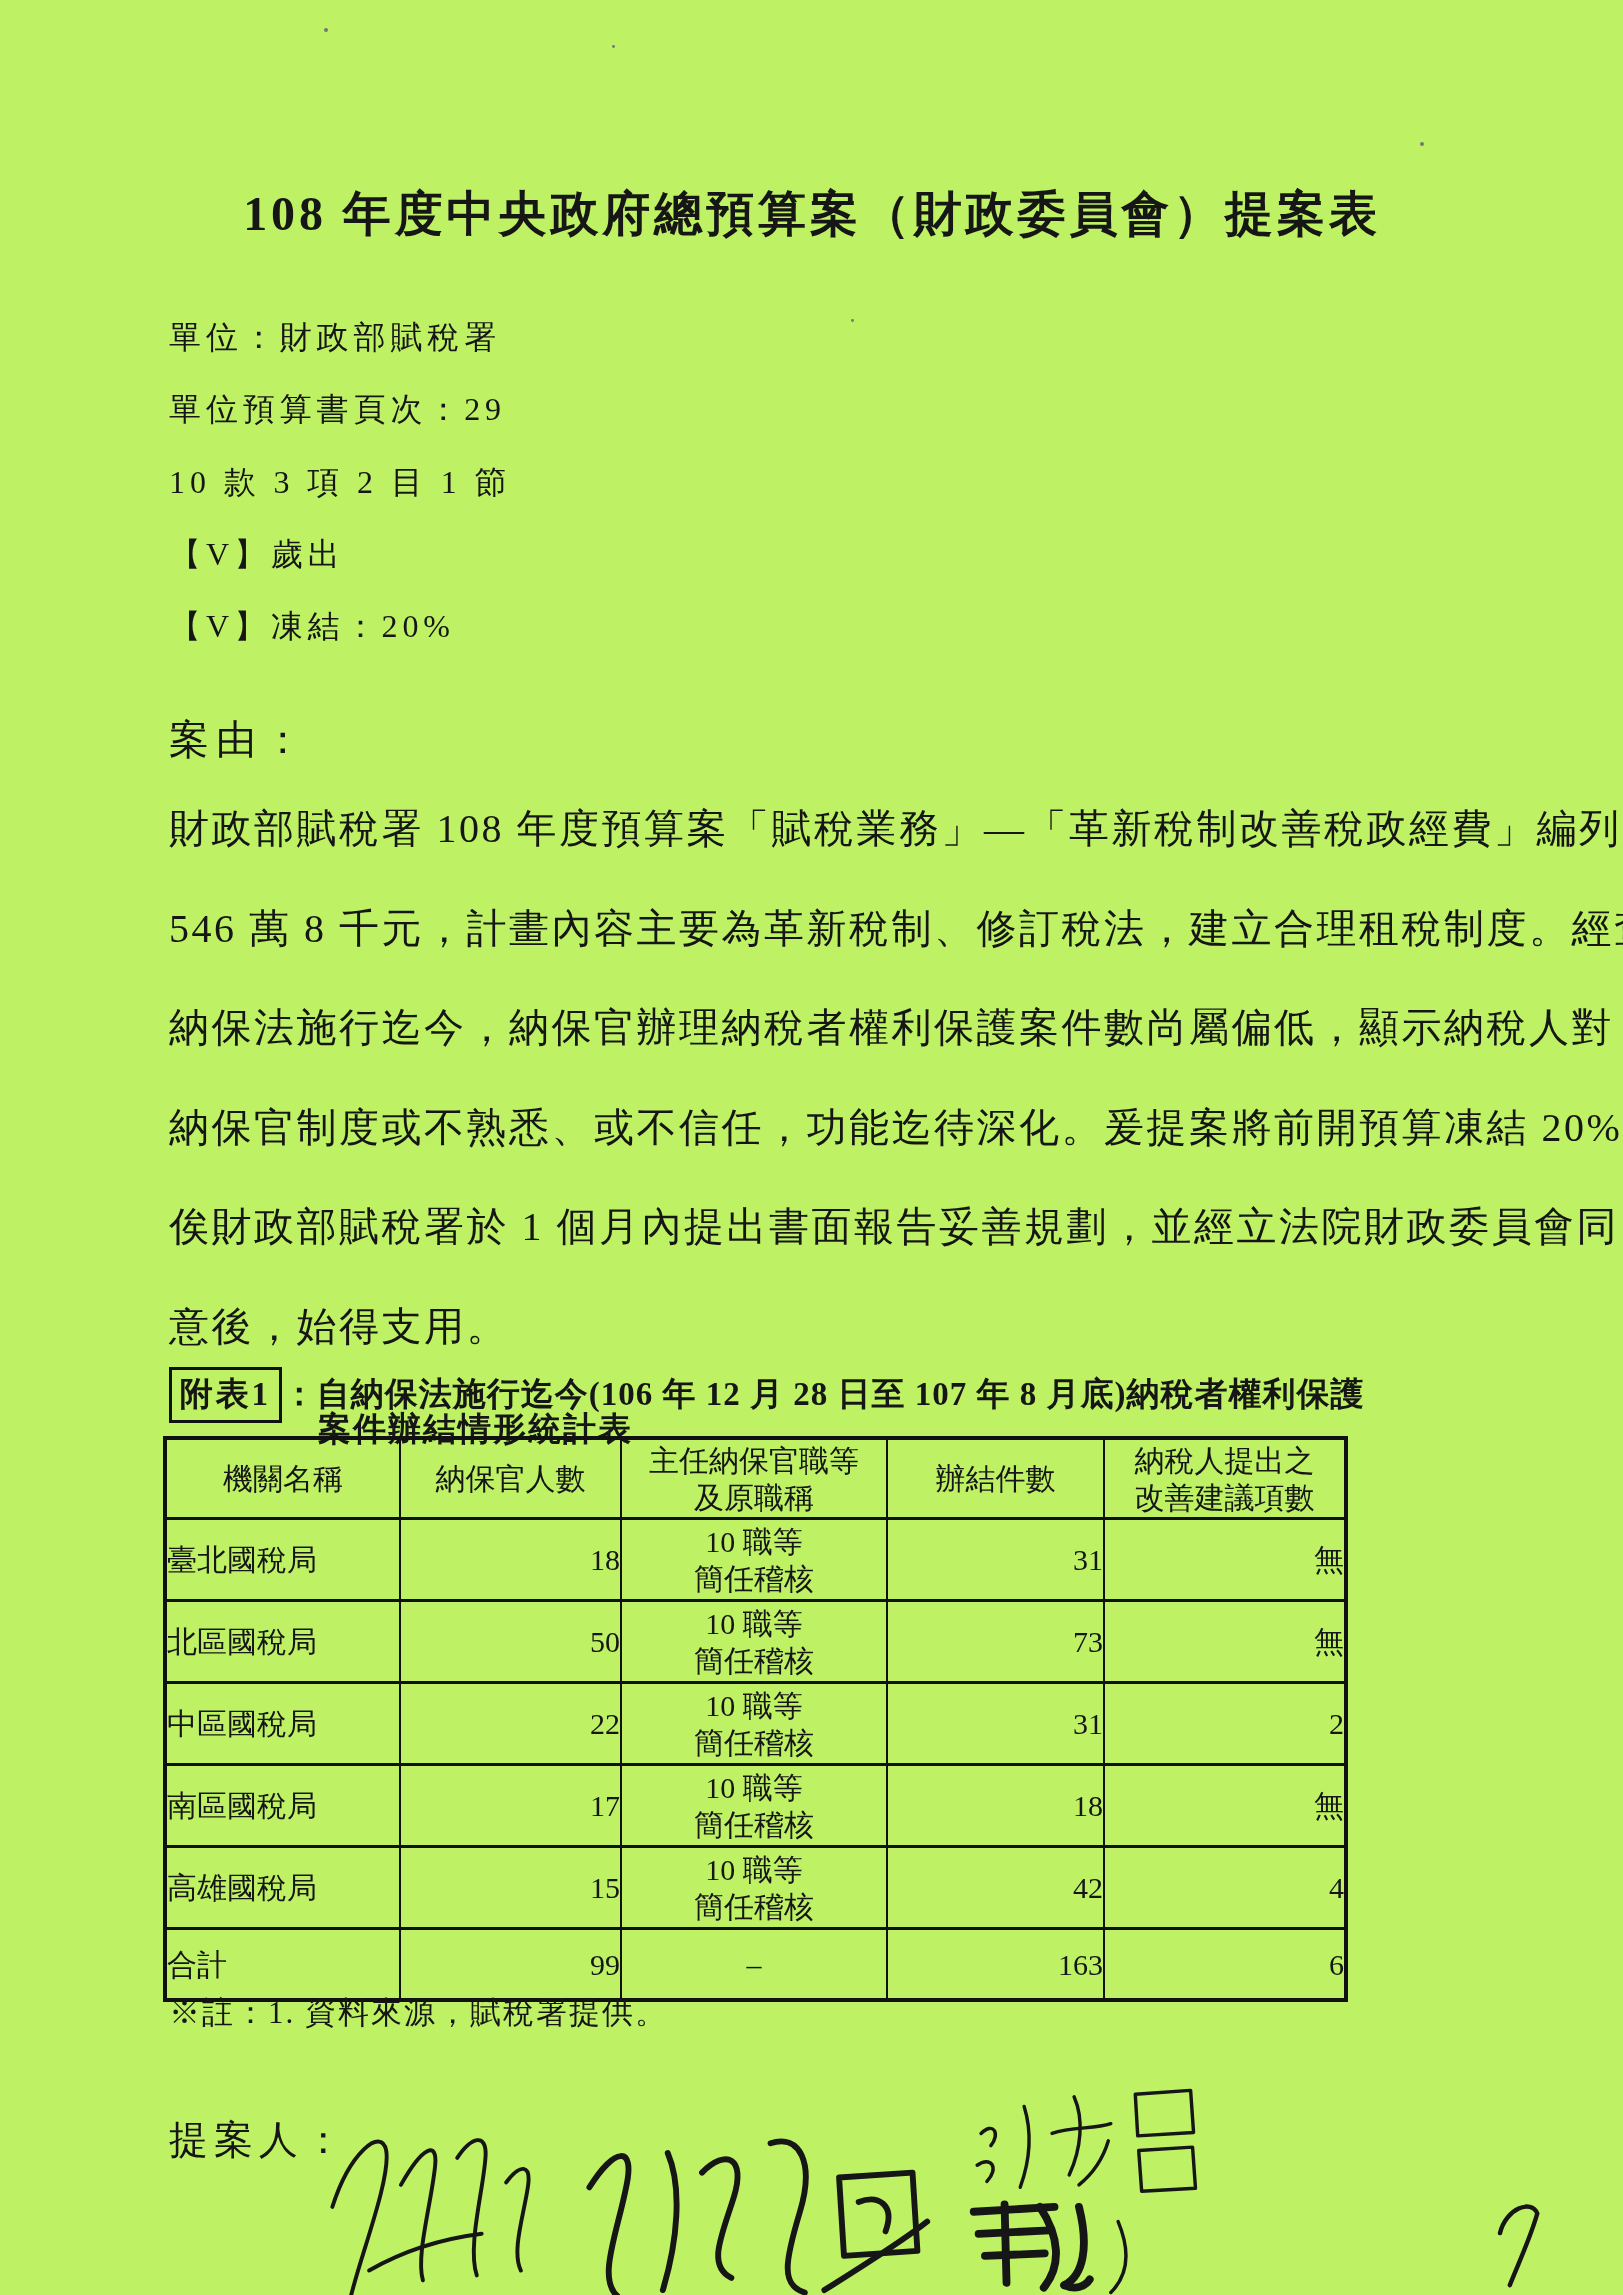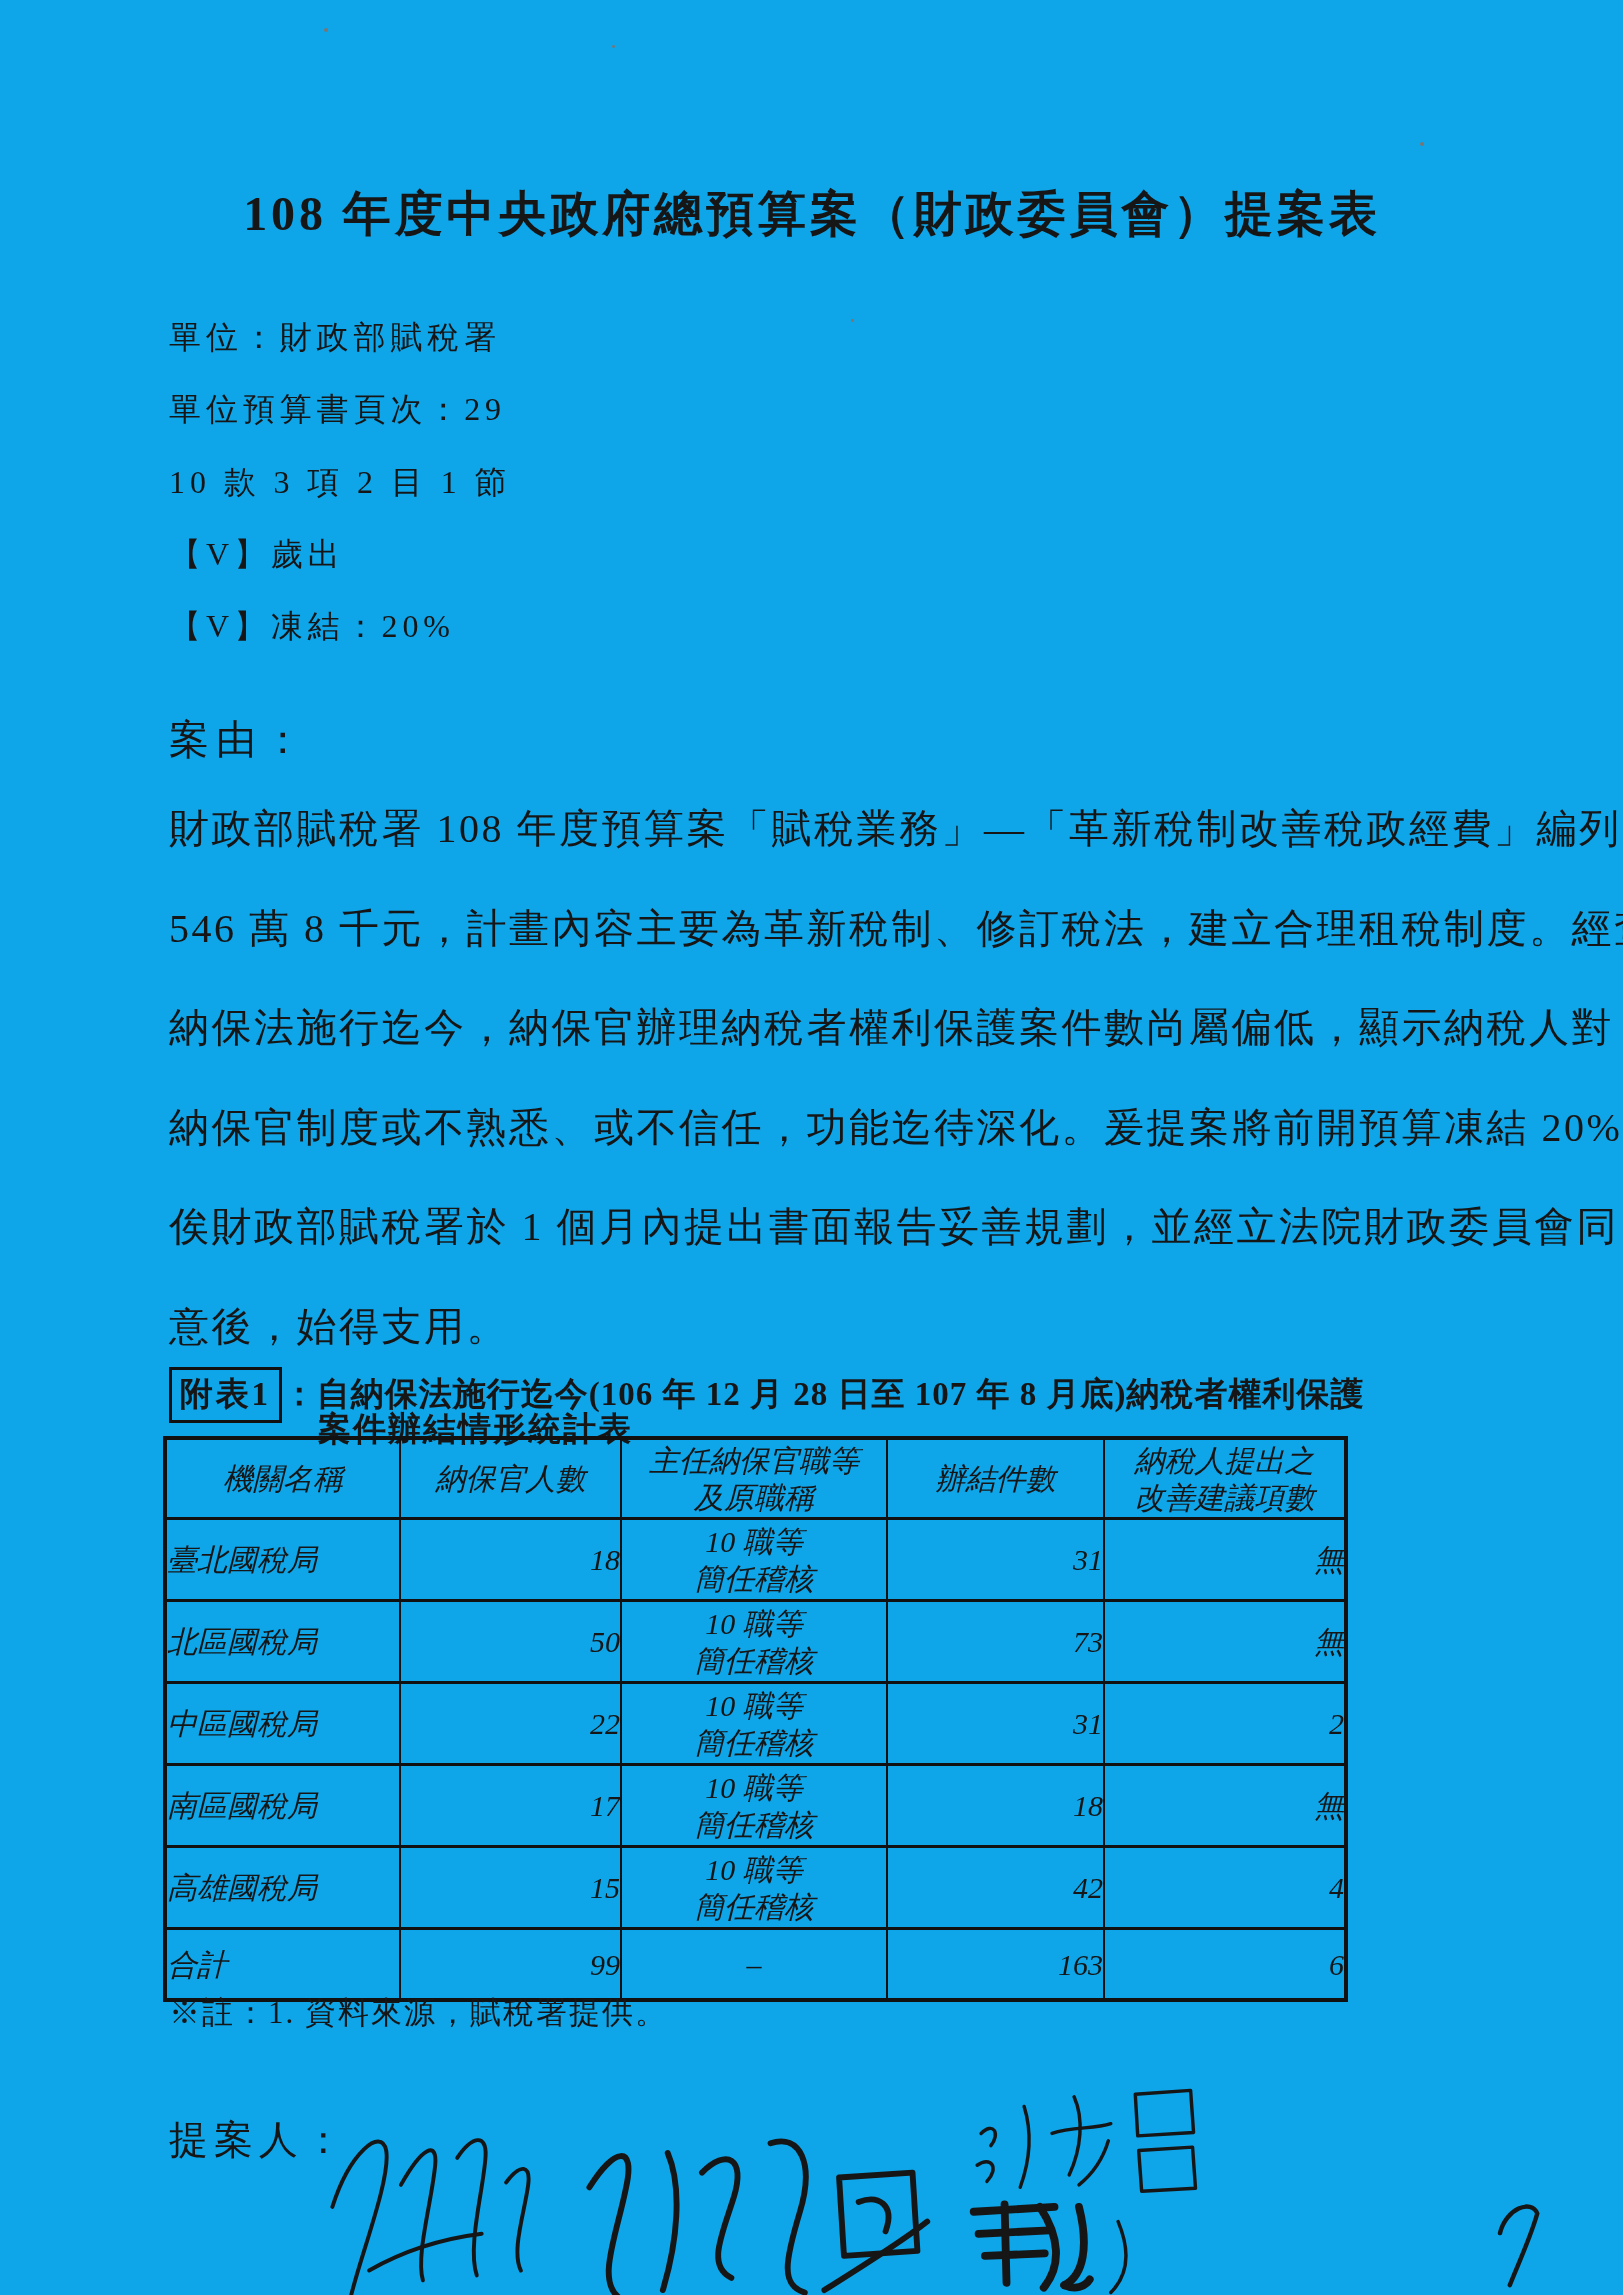--- a/index.html
+++ b/index.html
@@ -1,17 +1,17 @@
 <!DOCTYPE html>
 <html style="font-size:7.8px"><head>
 <meta charset="utf-8">
 <style>
   html,body{margin:0;padding:0;background:#e8e8e8;}
   .page{
-    position:relative;width:1624px;height:2295px;background:#0ea5e9;
+    position:relative;width:1624px;height:2295px;background:#bef264;
     font-family:"Liberation Serif","DejaVu Serif",serif;color:#161616;
     overflow:hidden;
   }
   .abs{position:absolute;}
   .title{
     left:0;top:182px;width:1624px;text-align:center;
     font-size:48px;font-weight:bold;letter-spacing:3.9px;white-space:nowrap;
   }
   .info-line{
     left:169px;font-size:32px;letter-spacing:4.9px;white-space:nowrap;font-weight:500;
@@ -25,21 +25,21 @@
     display:inline-block;border:3.4px solid #111;padding:2px 7.8px 2.9px 7.8px;margin-right:1px;
     letter-spacing:2.9px;
   }
   .caption-line2{left:318px;top:1407px;font-size:33px;font-weight:bold;letter-spacing:2px;white-space:nowrap;}
   table.stats{
     position:absolute;left:163px;top:1436px;width:1181px;height:548px;
     border-collapse:collapse;table-layout:fixed;
     font-size:30px;font-weight:500;
   }
   table.stats{border:4.9px solid #111;}
-  table.stats tr{border-top:3.4px solid #111;border-bottom:3.4px solid #111;font-style:italic;}
+  table.stats tr{border-top:3.4px solid #111;border-bottom:3.4px solid #111;}
   table.stats th,table.stats td{
     border-left:2px solid #111;border-right:2px solid #111;
     padding:0;vertical-align:middle;line-height:37px;
   }
   table.stats thead th{text-align:center;font-weight:500;height:77px;}
   table.stats td{height:79px;}
   table.stats tr.total-row td{height:68px;}
   .cell-left{text-align:left;padding-left:18.6px;}
   .cell-right{text-align:right;padding-right:27px;}
   .cell-center{text-align:center;}

